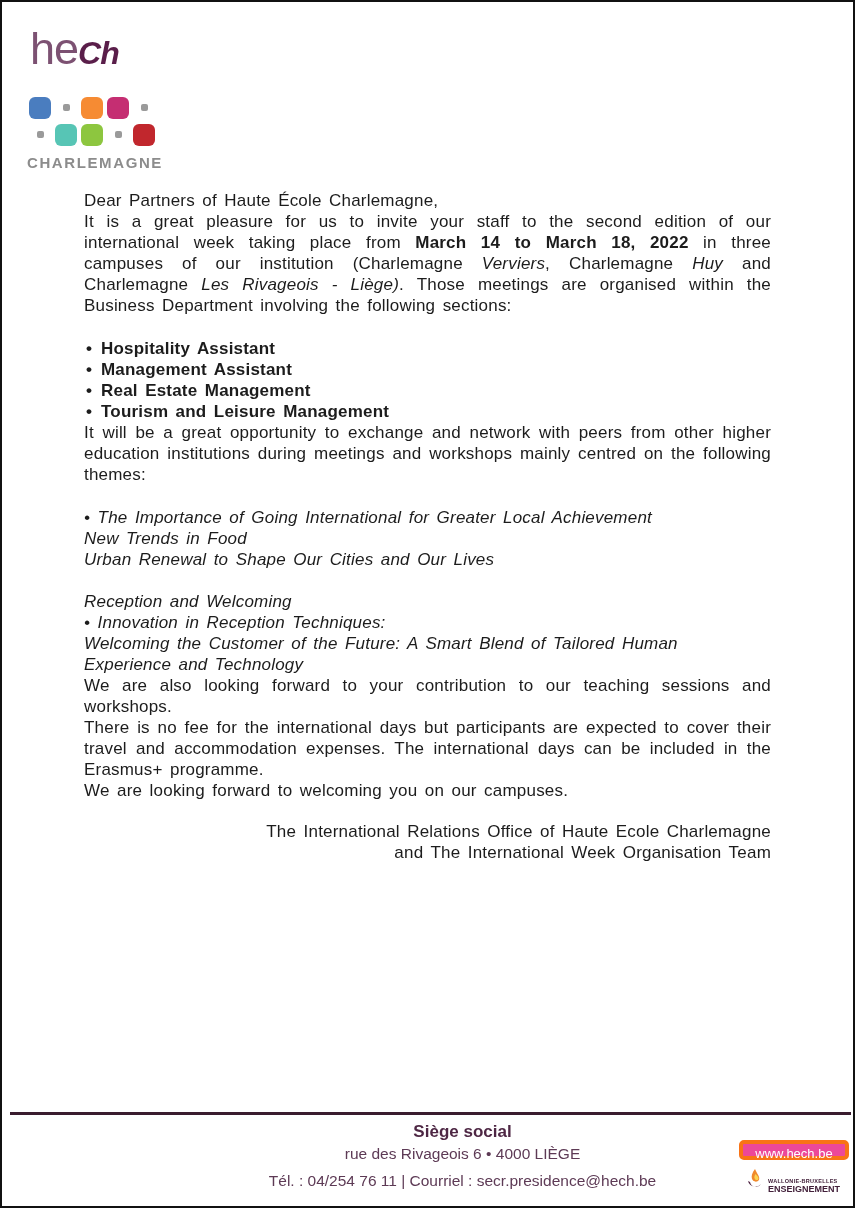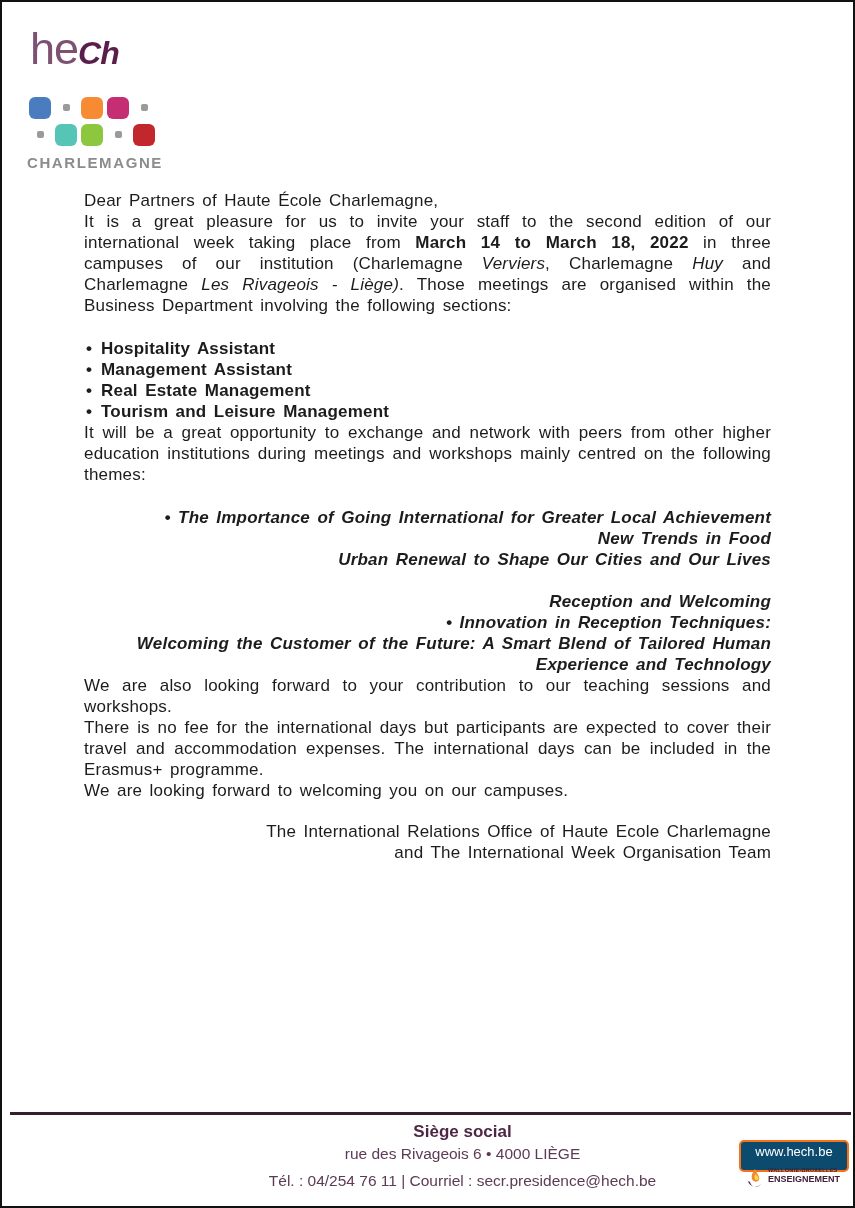--- a/index.html
+++ b/index.html
@@ -37,43 +37,43 @@
     font-size:17px;line-height:21px;
     letter-spacing:0.2px;word-spacing:2.5px;
   }
   .letter p{margin:0;}
   .just{text-align:justify;}
   .p1{margin-top:21px;}
   .sections{list-style:none;margin:22px 0 0 0;padding:0;font-weight:700;}
   .sections li{padding-left:17px;position:relative;}
   .sections .blt{position:absolute;left:2px;}
   .p2{margin-top:23px;}
-  .themes{margin-top:22px;font-weight:700;font-style:italic;text-align:right;}
+  .themes{margin-top:22px;font-weight:400;font-style:italic;}
   .themes2{margin-top:21px;}
   .themes div{min-height:21px;}
   .p3{margin-top:24px;}
   .p4{margin-top:22px;}
   .p5{margin-top:22px;}
   .closing{margin-top:22px;}
   .signature{margin-top:20px;text-align:right;}
   .bold{font-weight:700;}
   .ital{font-style:italic;}
 
   
   .footer-rule{position:absolute;left:8px;right:2px;top:1110px;height:3px;background:#3a1c2f;}
   .footer-text{position:absolute;left:70px;right:0;top:1120px;text-align:center;color:#5d3a55;}
   .footer-title{font-size:17px;font-weight:700;color:#4e2744;}
   .footer-address{margin-top:3px;font-size:15.5px;}
   .footer-contact{margin-top:9px;font-size:15.5px;}
   .site-badge{
-    position:absolute;left:737px;top:1138px;width:110px;height:32px;
-    background:#0c4a6e;border:2px solid #f97316;border-radius:5px;
+    position:absolute;left:737px;top:1138px;width:110px;height:20px;
+    background:#ec4899;border:4px solid #f97316;border-radius:5px;
     color:#ffffff;font-size:13px;line-height:19px;text-align:center;cursor:pointer;
   }
-  .wbe{position:absolute;left:745px;top:1166px;display:flex;align-items:flex-start;gap:4px;}
+  .wbe{position:absolute;left:745px;top:1166px;display:flex;align-items:flex-end;gap:4px;}
   .wbe-text{color:#42203a;line-height:1;}
   .wbe-l1{font-size:5.5px;font-weight:700;letter-spacing:0.3px;}
   .wbe-l2{font-size:9px;font-weight:800;margin-top:1px;}
 </style>
 </head>
 <body>
 
 <div class="page">
 
   <div class="logo">

